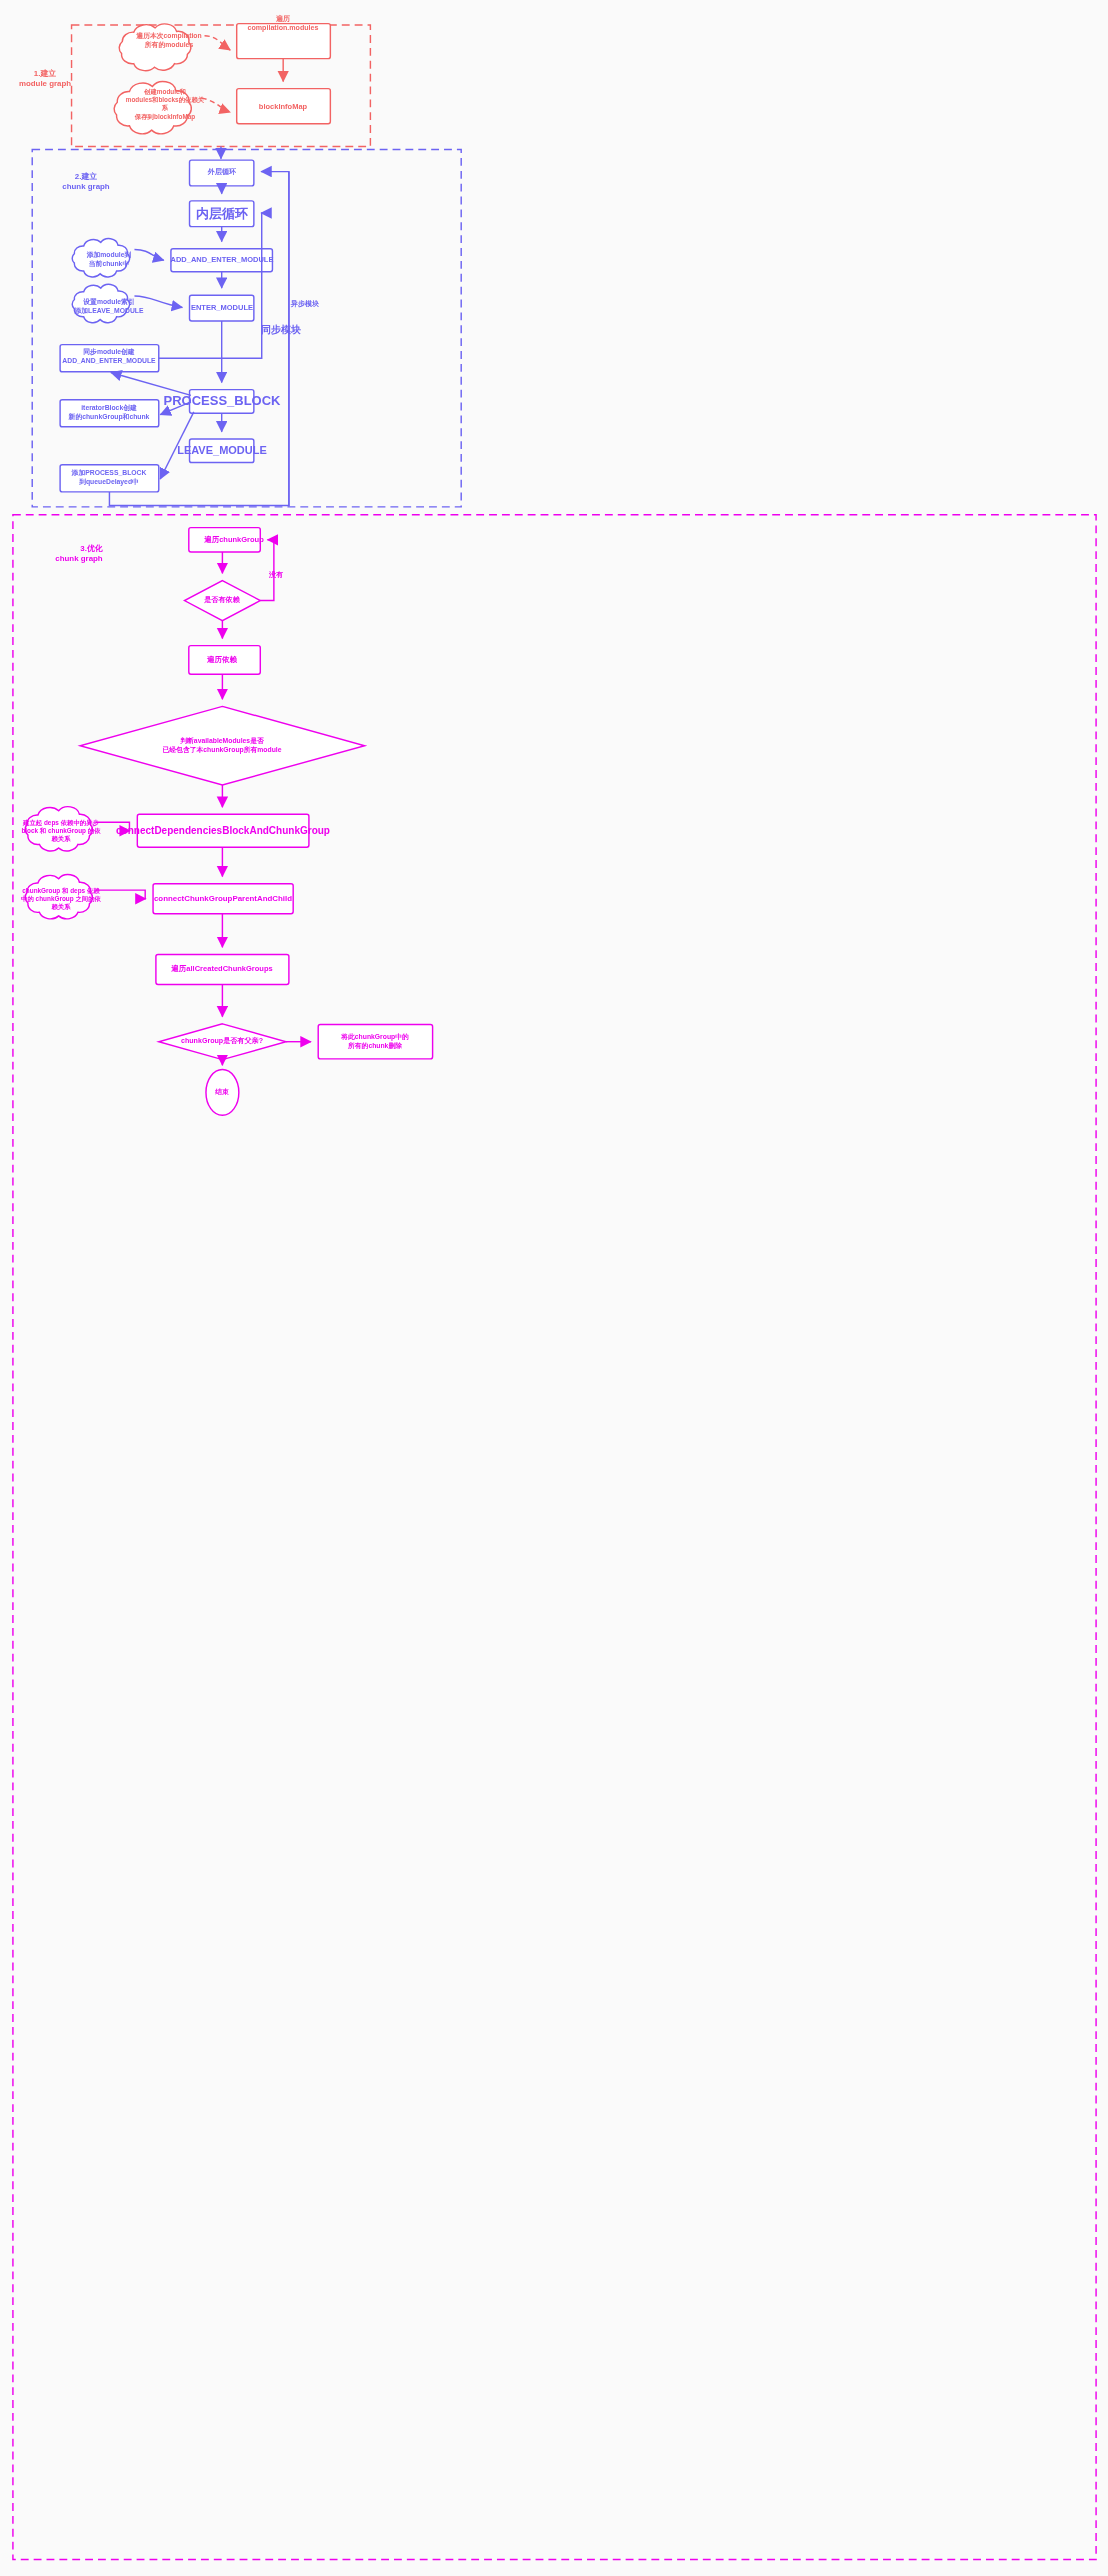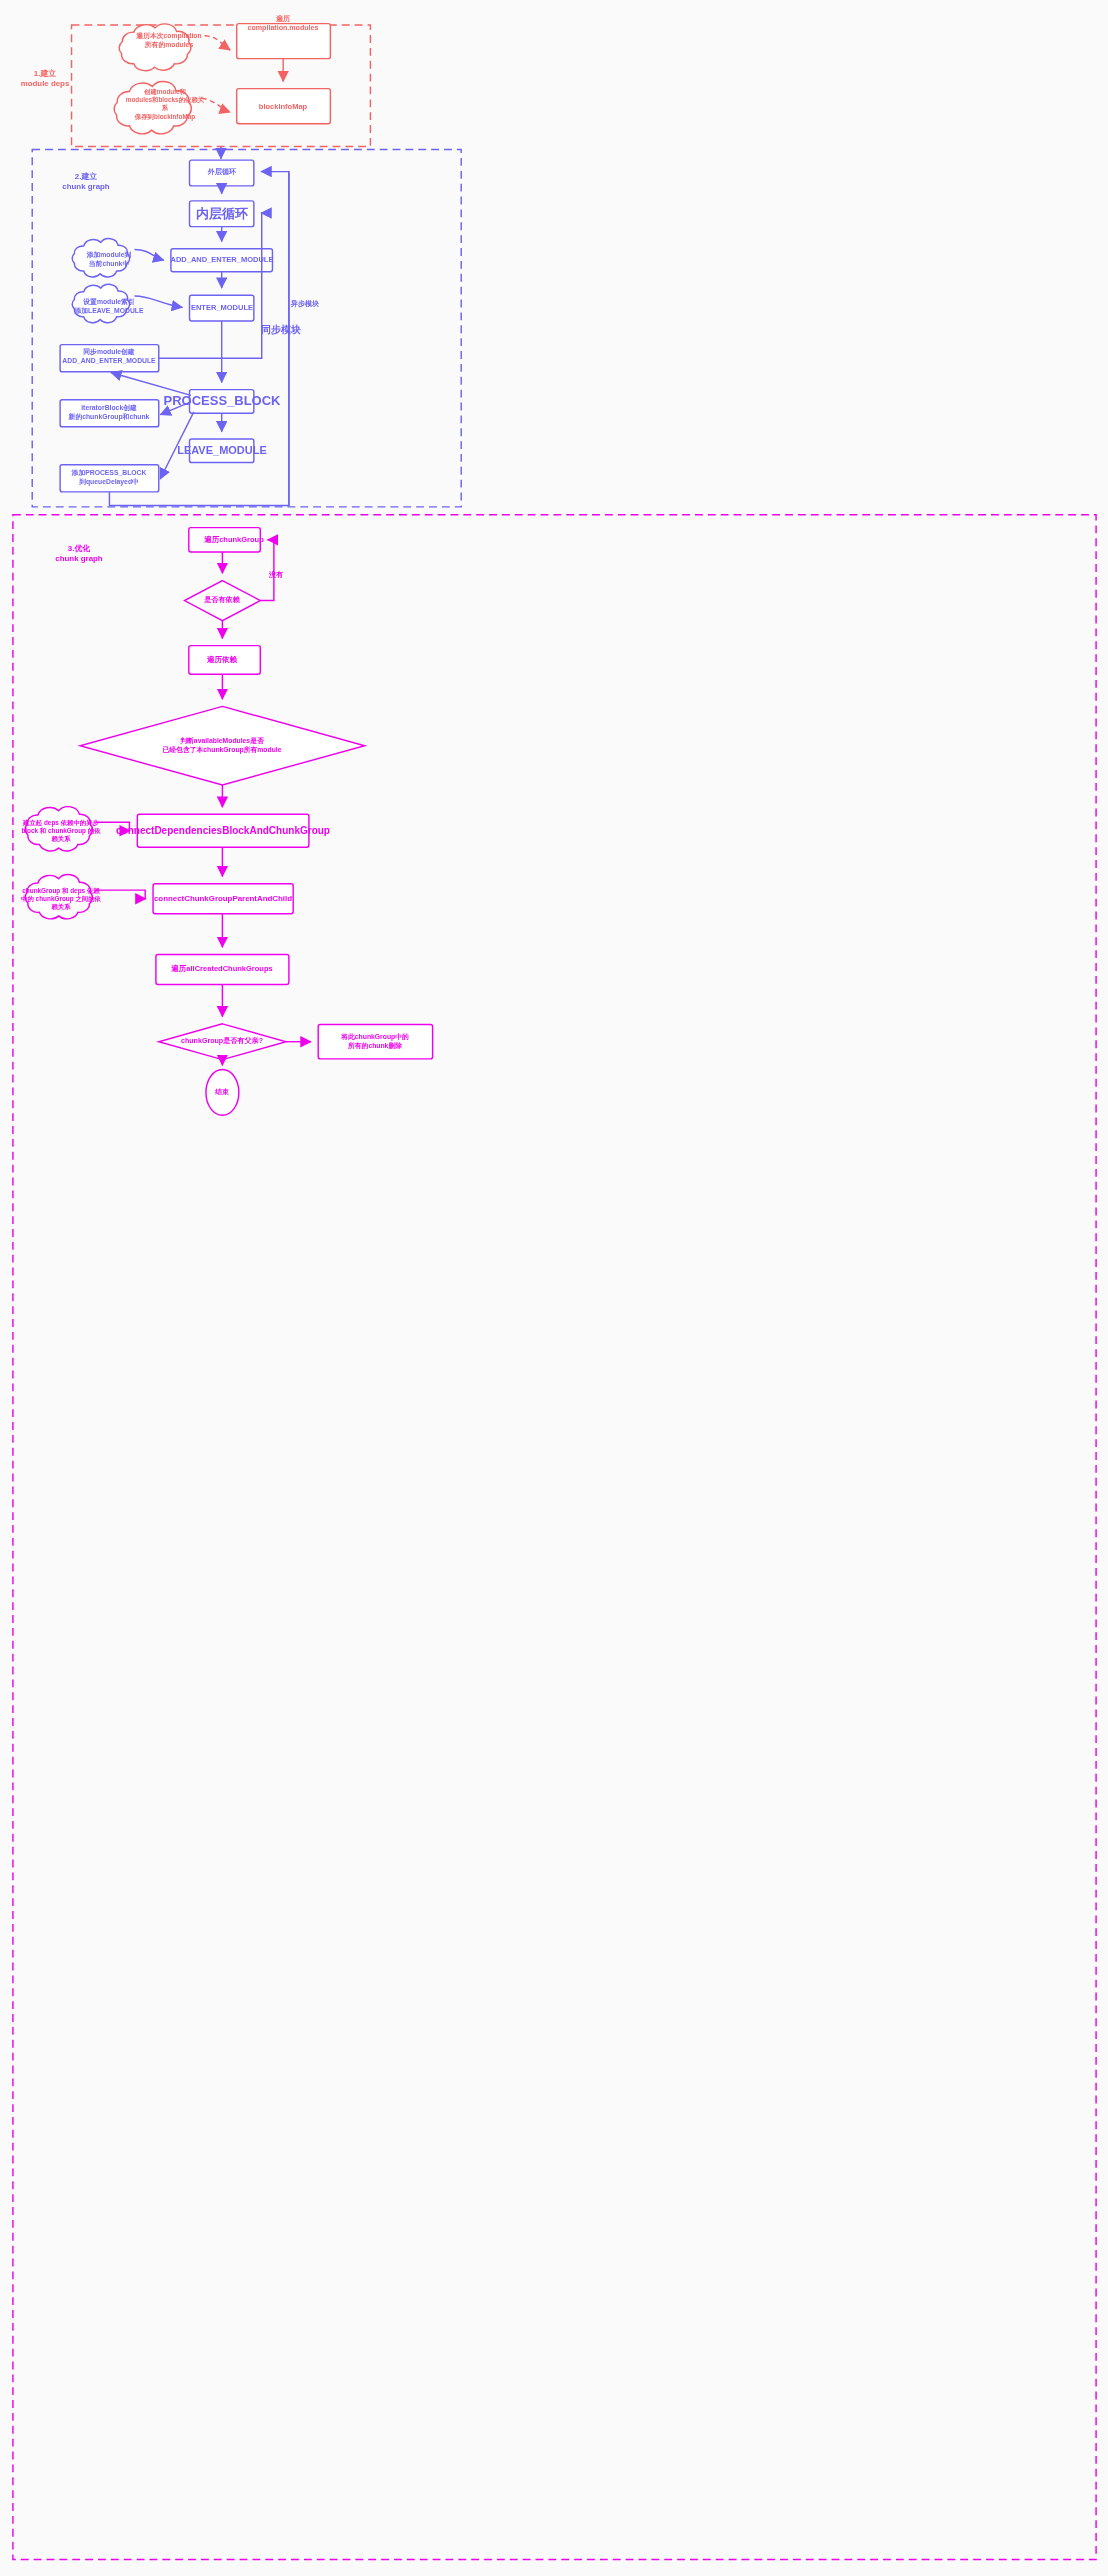--- a/index.html
+++ b/index.html
@@ -258,21 +258,21 @@
       <path d="M311,1377 L311,1422" fill="none" stroke="#ee00ee" stroke-width="2" marker-end="url(#ah3)"></path>
     </g>
     <g>
       <path d="M400,1457 L435,1457" fill="none" stroke="#ee00ee" stroke-width="2" marker-end="url(#ah3)"></path>
     </g>
     <g>
       <path d="M311,1482 L311,1490" fill="none" stroke="#ee00ee" stroke-width="2" marker-end="url(#ah3)"></path>
     </g>
   </svg>
 
-  <div class="lbl sec1c" style="left:45px; top:79px; font-size:7.9px;"><span>1.建立</span><br><span>module deps</span></div>
+  <div class="lbl sec1c" style="left:45px; top:79px; font-size:7.9px;"><span>1.建立</span><br><span>module graph</span></div>
 
   <div class="lbl sec1c" style="left:169px; top:41px; font-size:6.8px;"><span>遍历本次compilation</span><br><span>所有的modules</span></div>
 
   <div class="lbl sec1c" style="left:283px; top:24px; font-size:7.1px;"><span>遍历</span><br><span>compilation.modules</span></div>
 
   <div class="lbl sec1c" style="left:165px; top:104px; font-size:6.4px;"><span>创建module和</span><br><span>modules和blocks的依赖关</span><br><span>系</span><br><span>保存到blockInfoMap</span></div>
 
   <div class="lbl sec1c" style="left:283px; top:107px; font-size:7.5px;"><span>blockInfoMap</span></div>
 
   <div class="lbl sec2c" style="left:86px; top:182px; font-size:7.9px;"><span>2.建立</span><br><span>chunk graph</span></div>
@@ -296,21 +296,21 @@
   <div class="lbl sec2c" style="left:109px; top:357px; font-size:6.8px;"><span>同步module创建</span><br><span>ADD_AND_ENTER_MODULE</span></div>
 
   <div class="lbl sec2c" style="left:109px; top:413px; font-size:6.8px;"><span>iteratorBlock创建</span><br><span>新的chunkGroup和chunk</span></div>
 
   <div class="lbl sec2c" style="left:109px; top:478px; font-size:6.8px;"><span>添加PROCESS_BLOCK</span><br><span>到queueDelayed中</span></div>
 
   <div class="lbl sec2c" style="left:305px; top:305px; font-size:7.1px;"><span>异步模块</span></div>
 
   <div class="lbl sec2c" style="left:281px; top:330px; font-size:10px;text-align:center;"><span>同步模块</span></div>
 
-  <div class="lbl sec3c" style="left:79px; top:554px; font-size:7.9px;"><span>3.优化</span><br><span>chunk graph</span></div>
+  <div class="lbl sec3c" style="left:79px; top:554px; font-size:7.9px;text-align:right;"><span>3.优化</span><br><span>chunk graph</span></div>
 
   <div class="lbl sec3c" style="left:234px; top:540px; font-size:7.5px;"><span>遍历chunkGroup</span></div>
 
   <div class="lbl sec3c" style="left:222px; top:601px; font-size:7.1px;"><span>是否有依赖</span></div>
 
   <div class="lbl sec3c" style="left:222px; top:660px; font-size:7.5px;"><span>遍历依赖</span></div>
 
   <div class="lbl sec3c" style="left:222px; top:746px; font-size:6.8px;"><span>判断availableModules是否</span><br><span>已经包含了本chunkGroup所有module</span></div>
 
   <div class="lbl sec3c" style="left:61px; top:831px; font-size:6.4px;"><span>建立起 deps 依赖中的异步</span><br><span>block 和 chunkGroup 的依</span><br><span>赖关系</span></div>

